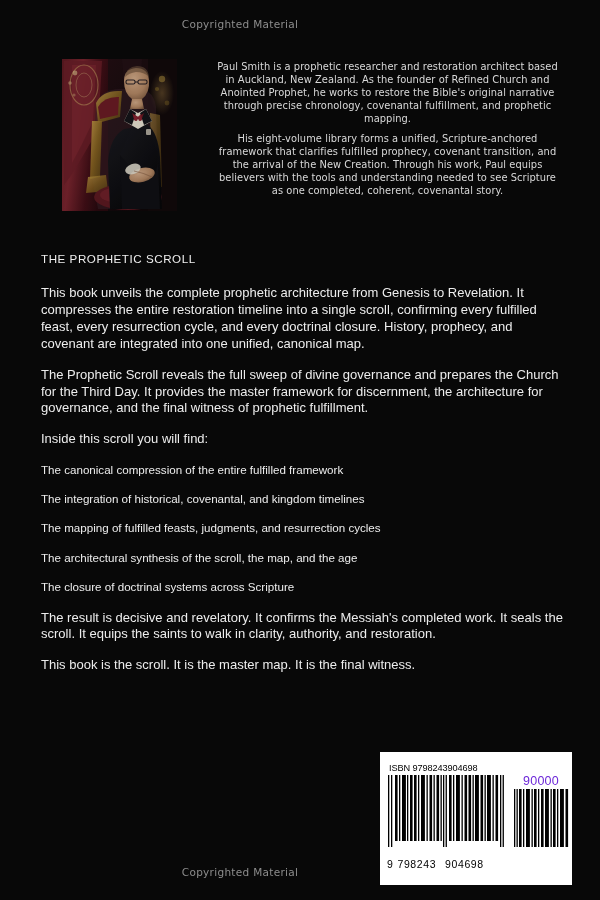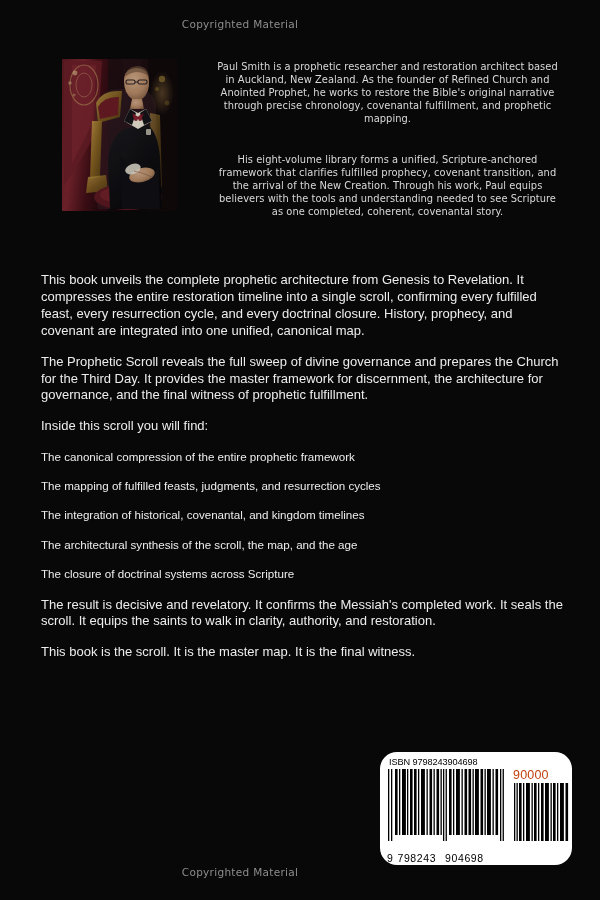--- a/index.html
+++ b/index.html
@@ -65,21 +65,21 @@
     width: 341px;
   }
   .bio-para {
     margin: 0;
     font-family: "DejaVu Sans", sans-serif;
     font-size: 9.9px;
     line-height: 13.0px;
     color: #d9d9d9;
     letter-spacing: 0.05px;
   }
-  .bio-para.second { margin-top: 28px; }
+  .bio-para.second { margin-top: 7px; }
 
   
   .main-copy {
     position: absolute;
     left: 41px;
     top: 252px;
     width: 525px;
   }
 
   .book-title {
@@ -118,45 +118,45 @@
     font-family: "Liberation Sans", sans-serif;
   }
   .feature-list li:last-child { margin-bottom: 0; }
 
   
   .barcode-box {
     position: absolute;
     left: 380px;
     top: 752px;
     width: 192px;
-    height: 113px;
+    height: 133px;
     background: #ffffff;
     box-sizing: border-box;
-    padding: 5px 7px 4px 7px;
-    border-radius: 17px;
+    padding: 11px 7px 4px 7px;
   }
   .isbn-text {
     font-family: "Liberation Sans", sans-serif;
     font-size: 9.2px;
     color: #000;
     letter-spacing: -0.1px;
     line-height: 11px;
     margin: 0 0 1px 2px;
   }
   .barcode-row {
     display: flex;
     align-items: flex-start;
     gap: 8px;
   }
   .bc-main { position: relative; }
   .bc-addon { position: relative; }
   .price-text {
     font-family: "Liberation Sans", sans-serif;
     font-size: 12.5px;
-    color: #c2410c;
+    color: #6d28d9;
+    text-align: center;
     margin: 0 0 1px 0;
     line-height: 13px;
     letter-spacing: 0.2px;
   }
   .digits-row {
     font-family: "Liberation Sans", sans-serif;
     font-size: 10.5px;
     color: #000;
     letter-spacing: 0.6px;
     margin-top: 7px;
@@ -264,39 +264,40 @@
     </div>
 
     <div class="author-bio">
       <p class="bio-para">Paul Smith is a prophetic researcher and restoration architect based in Auckland, New Zealand. As the founder of Refined Church and Anointed Prophet, he works to restore the Bible's original narrative through precise chronology, covenantal fulfillment, and prophetic mapping.</p>
       <p class="bio-para second">His eight-volume library forms a unified, Scripture-anchored framework that clarifies fulfilled prophecy, covenant transition, and the arrival of the New Creation. Through his work, Paul equips believers with the tools and understanding needed to see Scripture as one completed, coherent, covenantal story.</p>
     </div>
   </div>
 
   <div class="main-copy">
 
+    <h1 class="book-title">THE PROPHETIC SCROLL</h1>
 
     <div class="gap-title-first"></div>
 
     <p class="body-para">This book unveils the complete prophetic architecture from Genesis to Revelation. It compresses the entire restoration timeline into a single scroll, confirming every fulfilled feast, every resurrection cycle, and every doctrinal closure. History, prophecy, and covenant are integrated into one unified, canonical map.</p>
 
     <div class="gap-para"></div>
 
     <p class="body-para">The Prophetic Scroll reveals the full sweep of divine governance and prepares the Church for the Third Day. It provides the master framework for discernment, the architecture for governance, and the final witness of prophetic fulfillment.</p>
 
     <div class="gap-list-intro"></div>
 
     <p class="body-para">Inside this scroll you will find:</p>
 
     <div class="gap-list-intro"></div>
 
     <ul class="feature-list">
-      <li>The canonical compression of the entire prophetic framework</li>
+      <li>The canonical compression of the entire fulfilled framework</li>
+      <li>The integration of historical, covenantal, and kingdom timelines</li>
       <li>The mapping of fulfilled feasts, judgments, and resurrection cycles</li>
-      <li>The integration of historical, covenantal, and kingdom timelines</li>
       <li>The architectural synthesis of the scroll, the map, and the age</li>
       <li>The closure of doctrinal systems across Scripture</li>
     </ul>
 
     <div class="gap-para"></div>
 
     <p class="body-para">The result is decisive and revelatory. It confirms the Messiah's completed work. It seals the scroll. It equips the saints to walk in clarity, authority, and restoration.</p>
 
     <div class="gap-para"></div>
 

